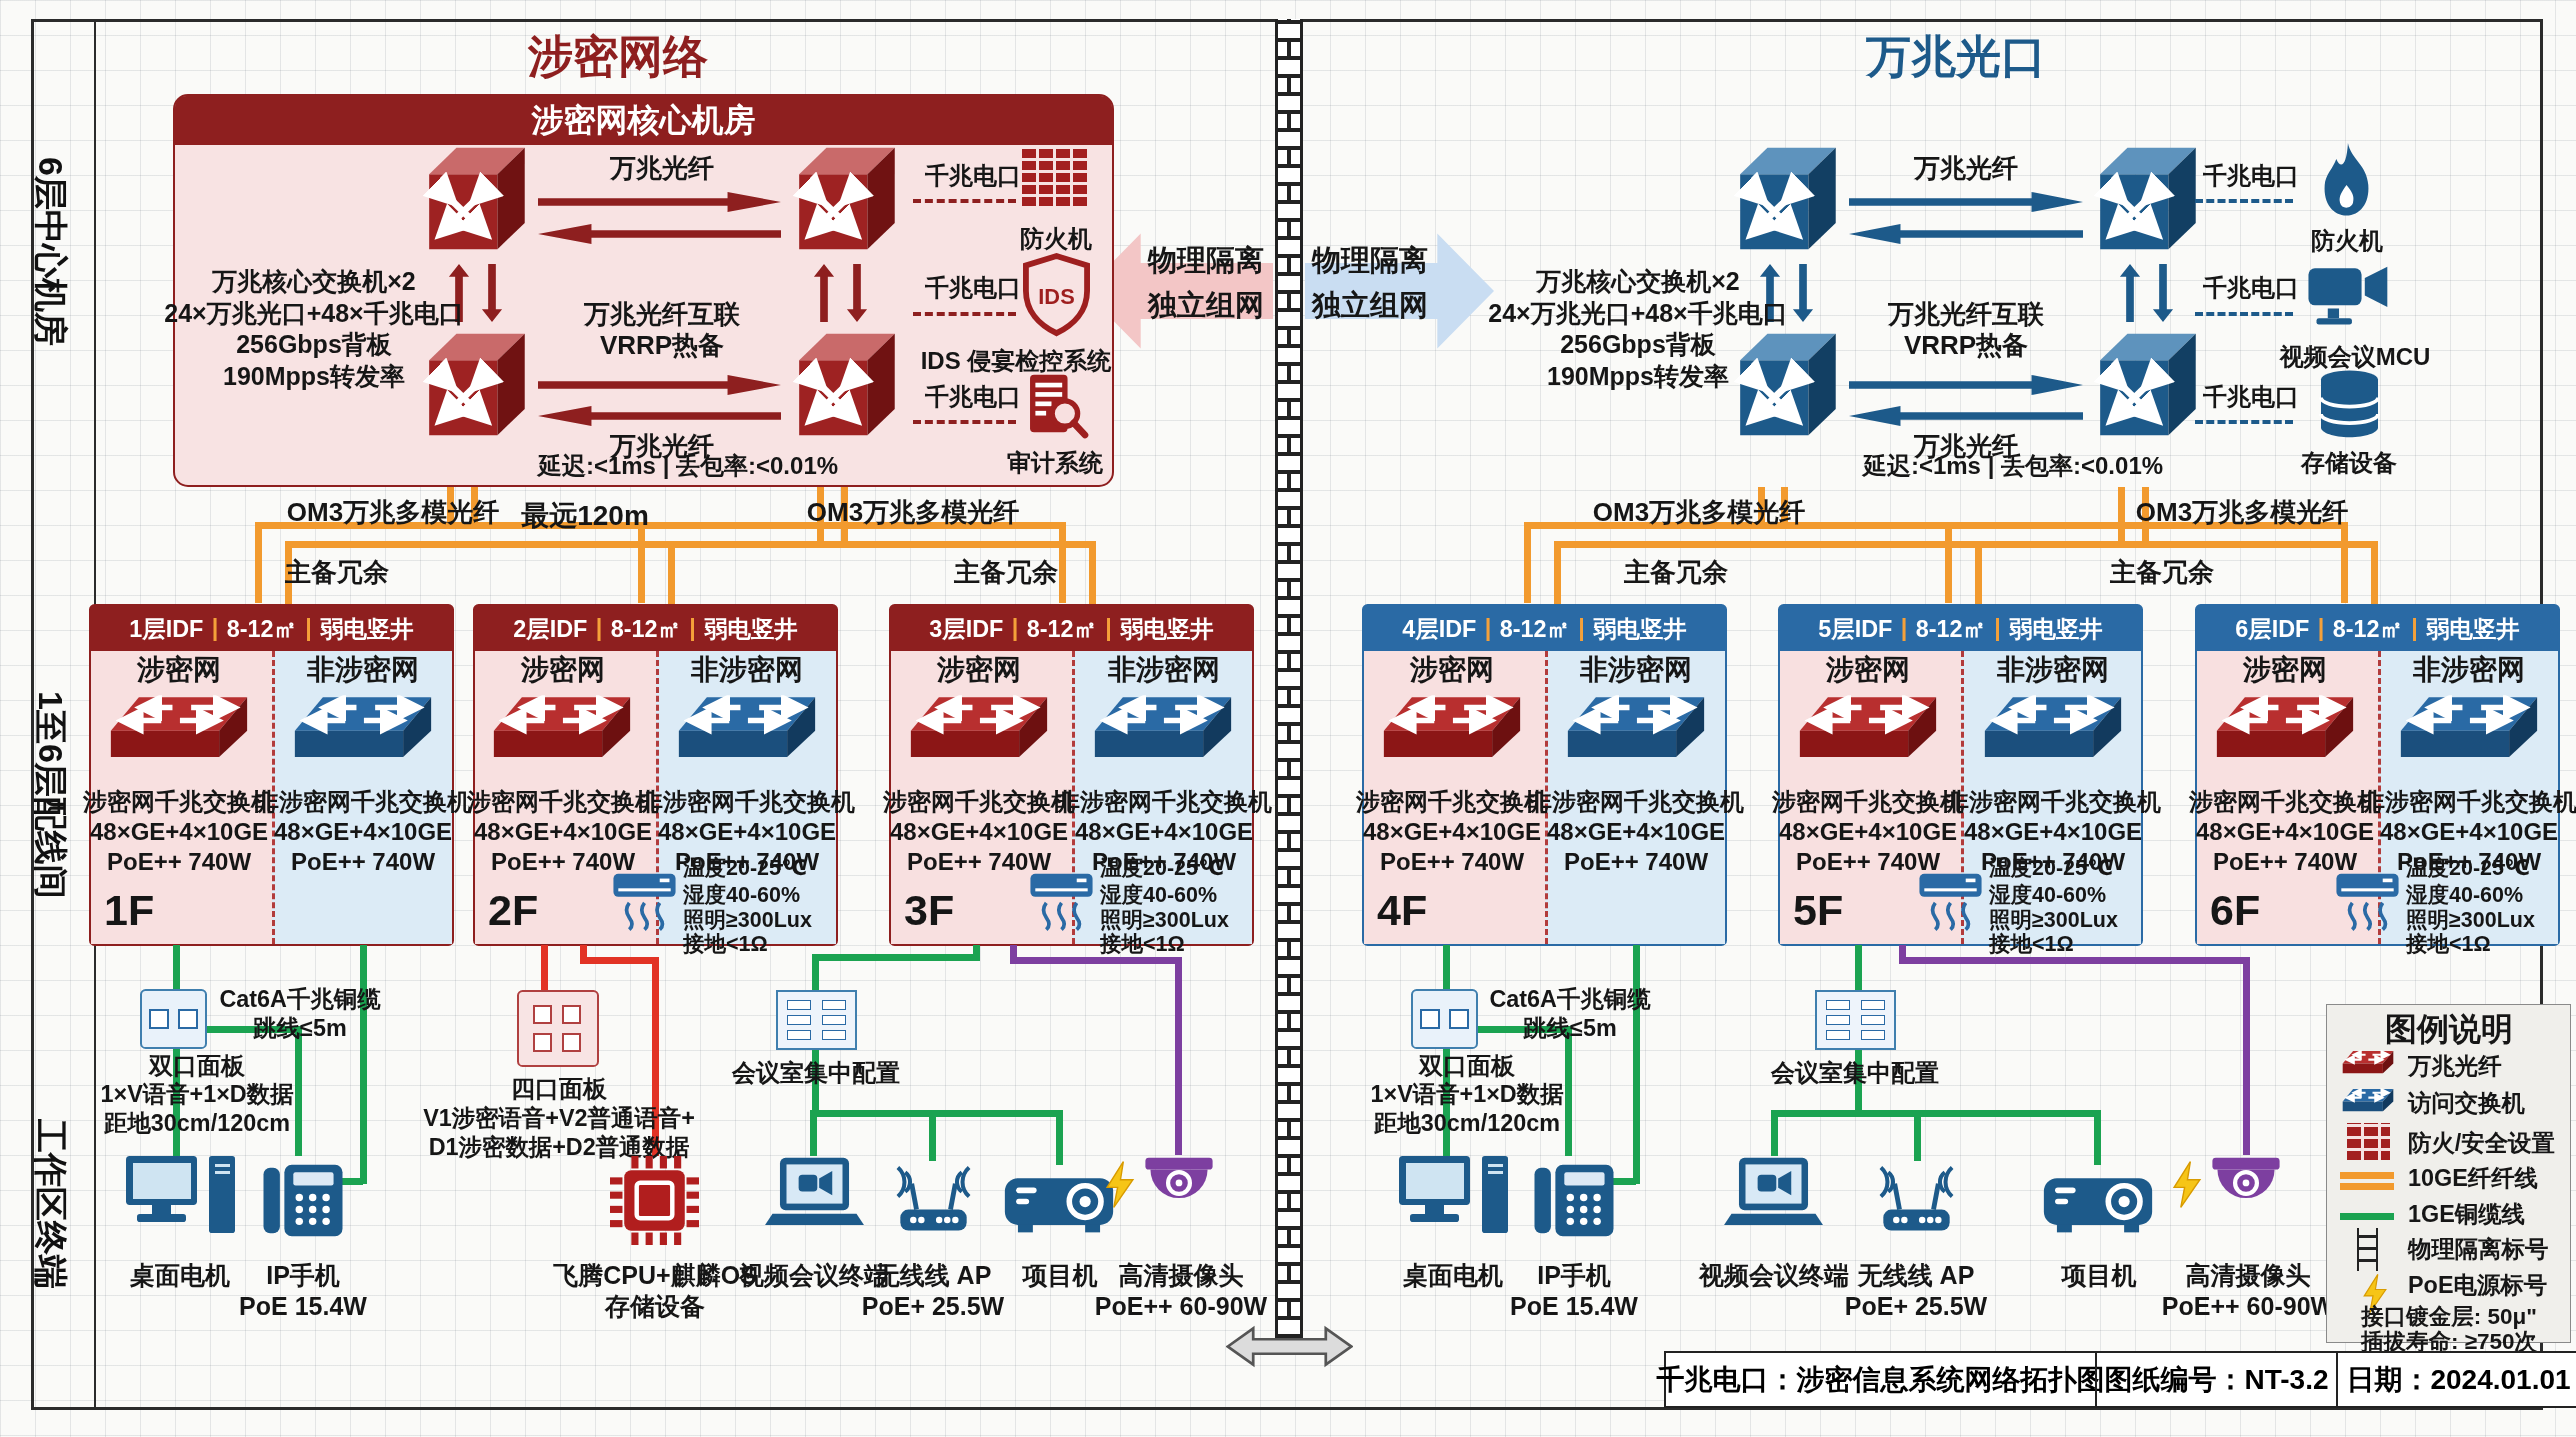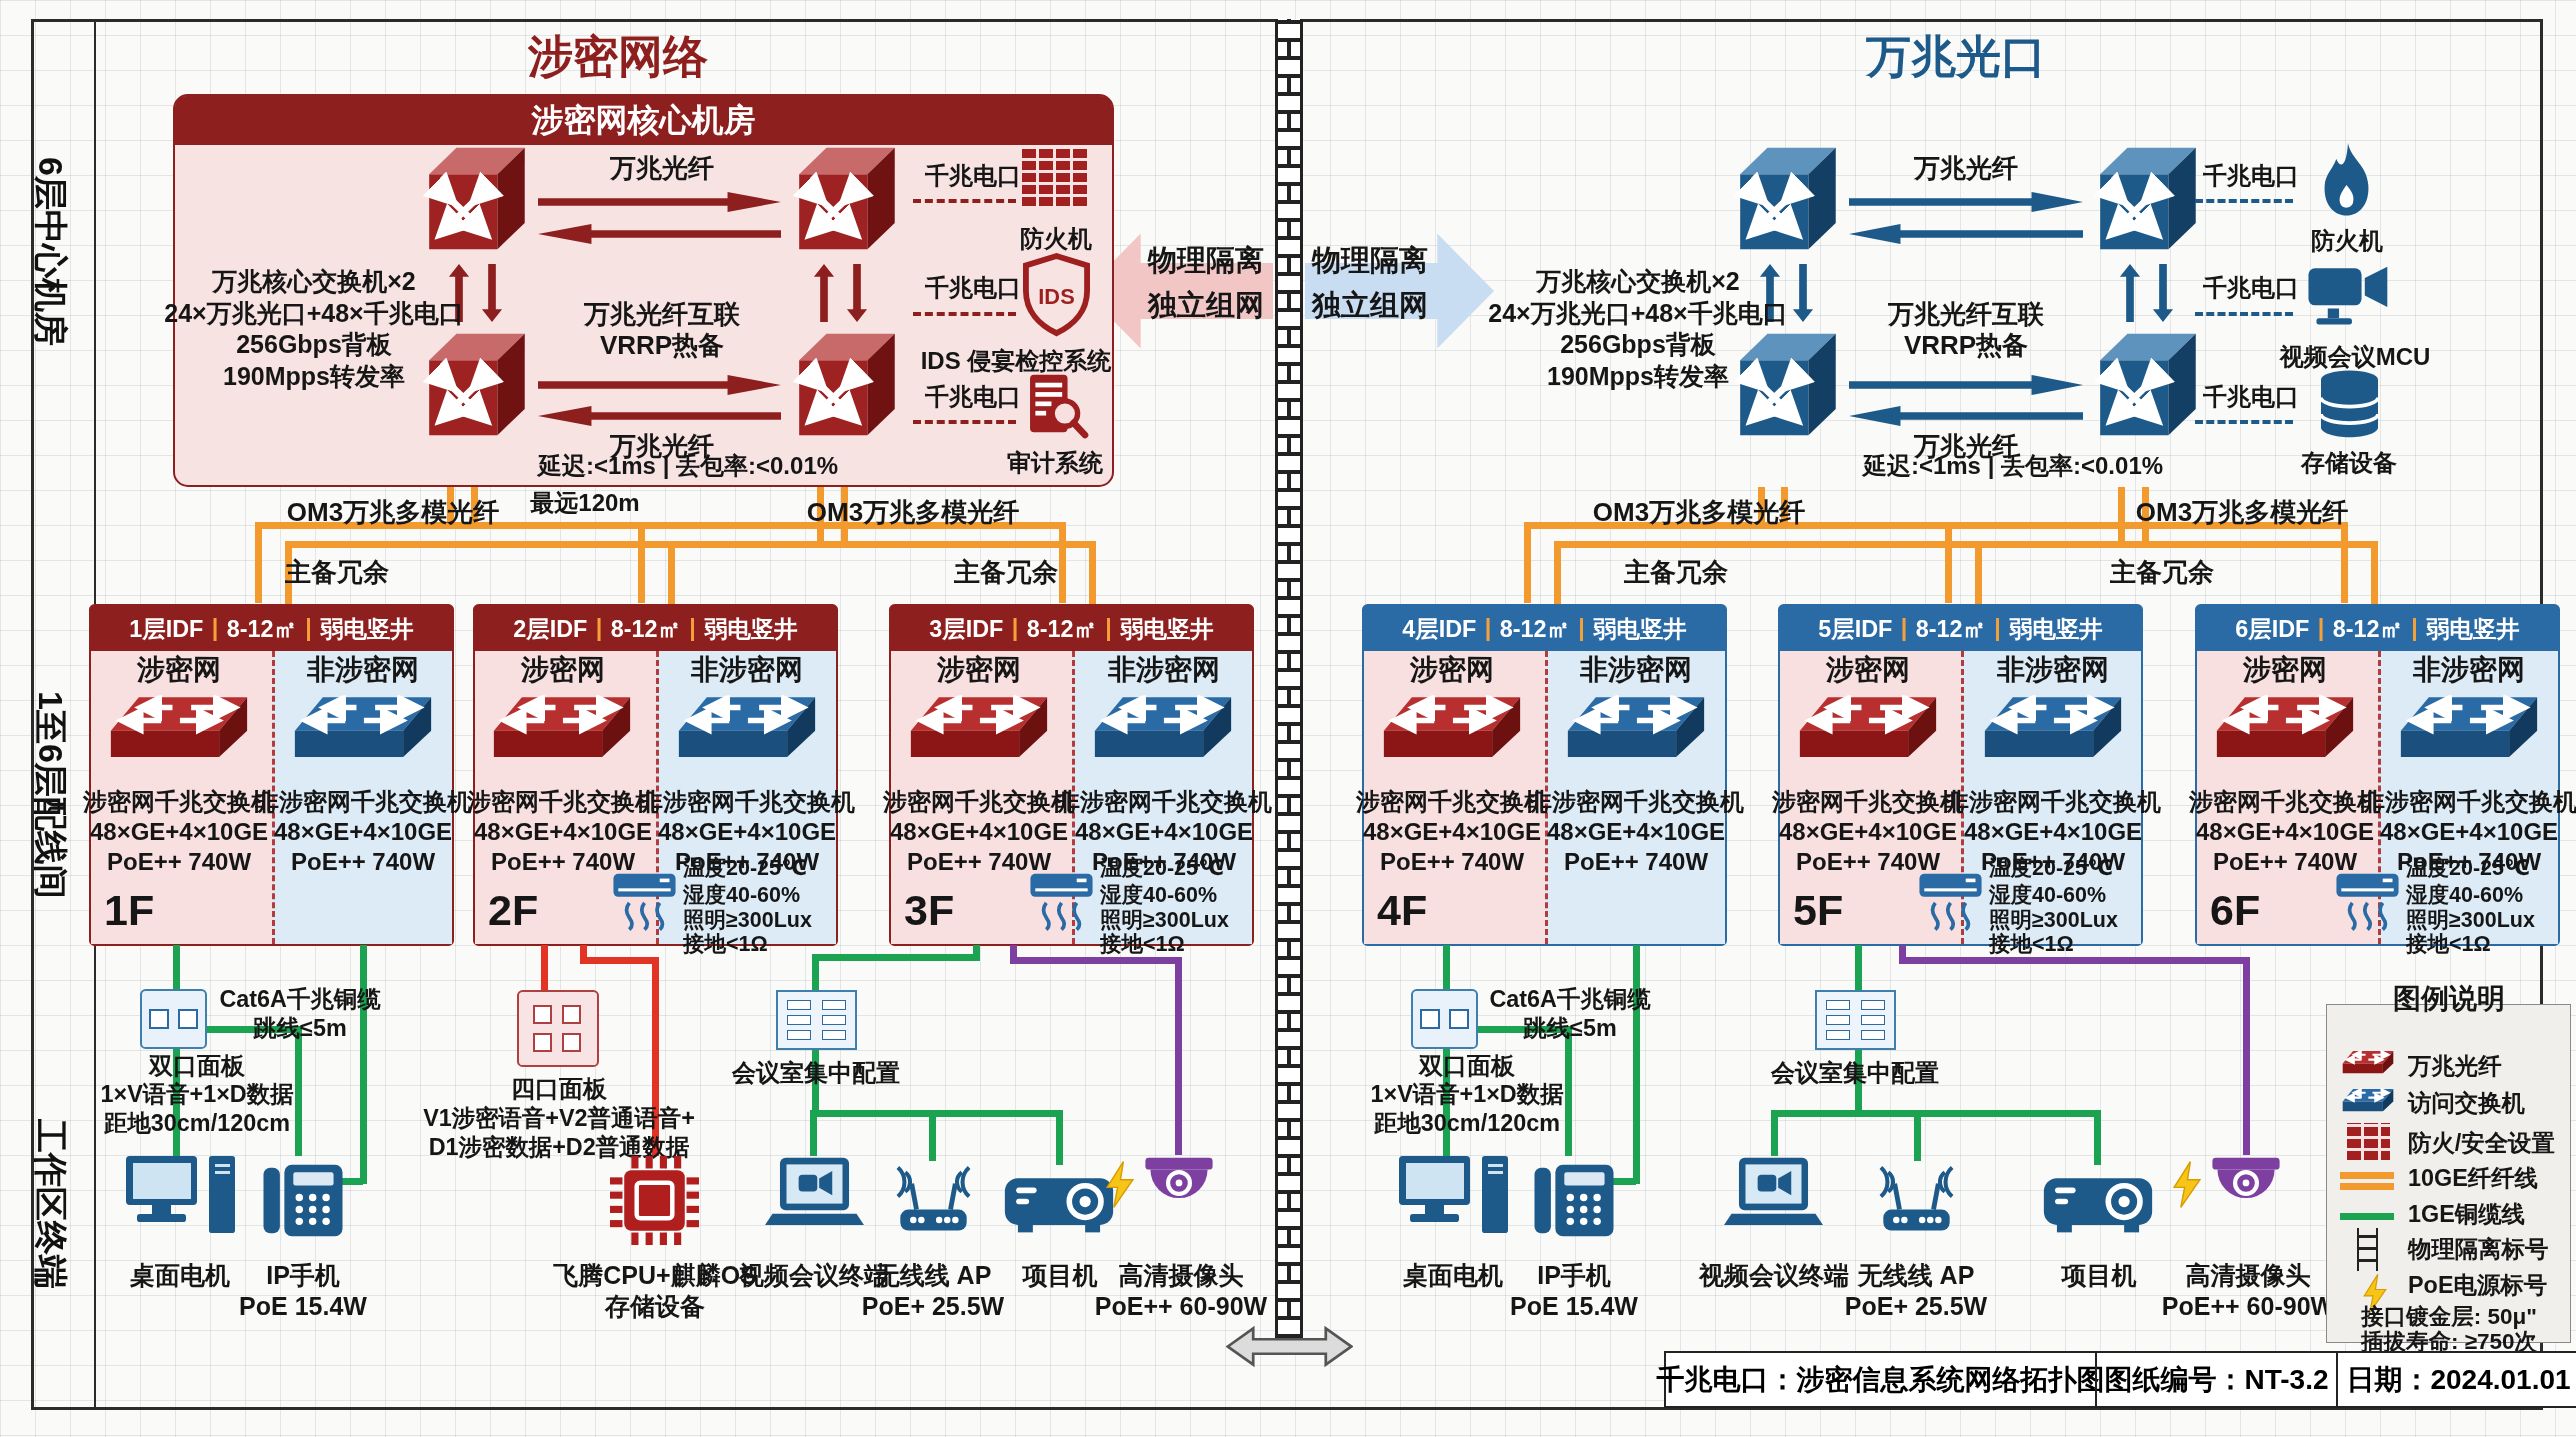--- a/index.html
+++ b/index.html
@@ -375,21 +375,21 @@
   <div class="hl o" style="left:1524px;top:522px;width:824px"></div>
   <div class="hl o" style="left:1554px;top:541px;width:824px"></div>
   <div class="vl o" style="left:1524px;top:522px;height:81px"></div>
   <div class="vl o" style="left:1554px;top:541px;height:63px"></div>
   <div class="vl o" style="left:1945px;top:522px;height:81px"></div>
   <div class="vl o" style="left:1975px;top:541px;height:63px"></div>
   <div class="vl o" style="left:2341px;top:522px;height:81px"></div>
   <div class="vl o" style="left:2371px;top:541px;height:63px"></div>
 
   <div class="t" style="left:393px;top:498px;font-size:26px">OM3万兆多模光纤</div>
-  <div class="t" style="left:585px;top:490px;font-size:24px">最远120m</div>
+  <div class="t" style="left:585px;top:501px;font-size:28px">最远120m</div>
   <div class="t" style="left:913px;top:498px;font-size:26px">OM3万兆多模光纤</div>
   <div class="t" style="left:337px;top:558px;font-size:26px">主备冗余</div>
   <div class="t" style="left:1006px;top:558px;font-size:26px">主备冗余</div>
   <div class="t" style="left:1699px;top:498px;font-size:26px">OM3万兆多模光纤</div>
   <div class="t" style="left:2242px;top:498px;font-size:26px">OM3万兆多模光纤</div>
   <div class="t" style="left:1676px;top:558px;font-size:26px">主备冗余</div>
   <div class="t" style="left:2162px;top:558px;font-size:26px">主备冗余</div>
 
   <div class="idf redb" style="left:89px">
     <div class="idf-h">
@@ -741,21 +741,21 @@
   <svg class="abs" style="left:2170px;top:1159px;width:34px;height:51px" viewBox="0 0 36 55" width="34" height="51">
       <use href="#bolt"></use>
     </svg>
   <svg class="abs" style="left:2204px;top:1153px;width:84px;height:70px;--c:#7d3fa0" viewBox="0 0 90 75" width="84" height="70">
       <use href="#dome"></use>
     </svg>
   <div class="t" style="left:2248px;top:1262px;font-size:25px">高清摄像头</div>
   <div class="t" style="left:2248px;top:1293px;font-size:25px">PoE++ 60-90W</div>
 
   <div class="legend"></div>
-  <div class="t" style="left:2449px;top:984px;font-size:28px">图例说明</div>
+  <div class="t" style="left:2449px;top:1012px;font-size:32px">图例说明</div>
   <svg class="abs" style="left:2342px;top:1050px;width:52px;height:30px;--a:#8c1616;--b:#b82f2f;--c:#6d1010" viewBox="0 0 56 32" width="52" height="30">
       <use href="#sw-flat"></use>
     </svg>
   <div class="tl" style="left:2408px;top:1054px;font-size:23.4px">万兆光纤</div>
   <svg class="abs" style="left:2342px;top:1088px;width:52px;height:30px;--a:#1b4f7d;--b:#2a6aa5;--c:#123a5e" viewBox="0 0 56 32" width="52" height="30">
       <use href="#sw-flat"></use>
     </svg>
   <div class="tl" style="left:2408px;top:1091px;font-size:23.4px">访问交换机</div>
   <div class="brickico" style="left:2347px;top:1123px;width:43px;height:37px"></div>
   <div class="tl" style="left:2408px;top:1131px;font-size:23.4px">防火/安全设置</div>

